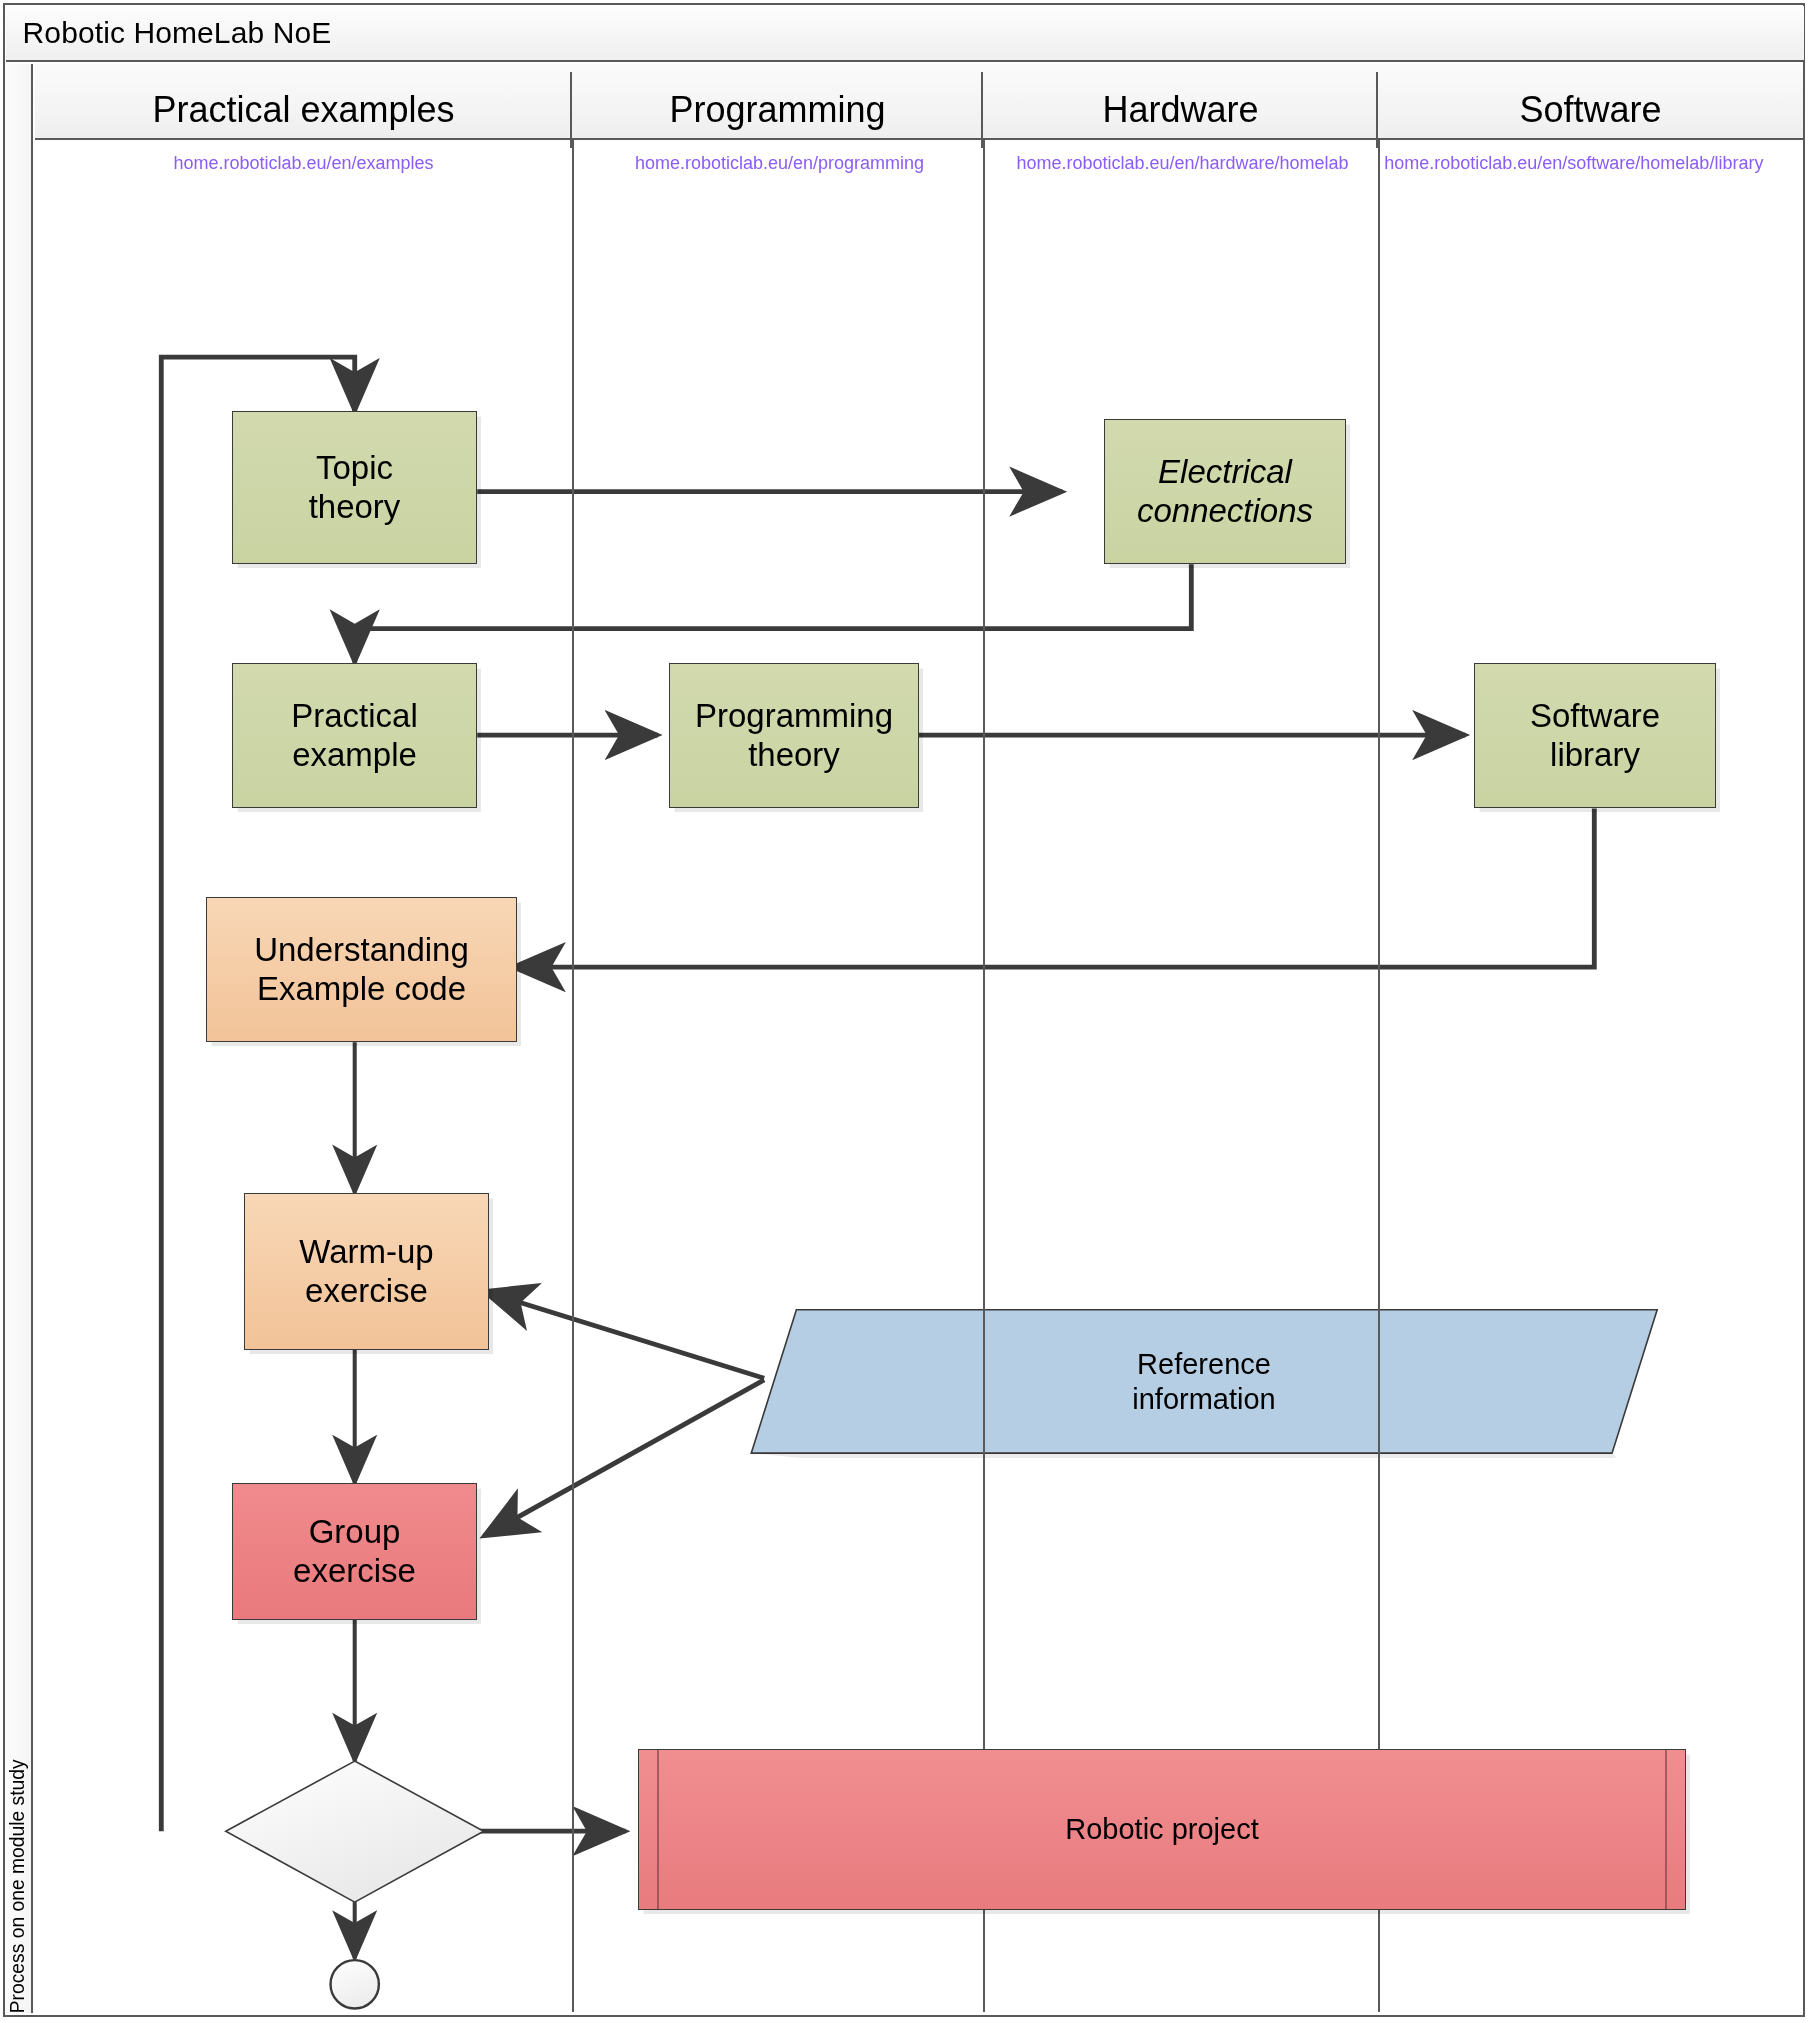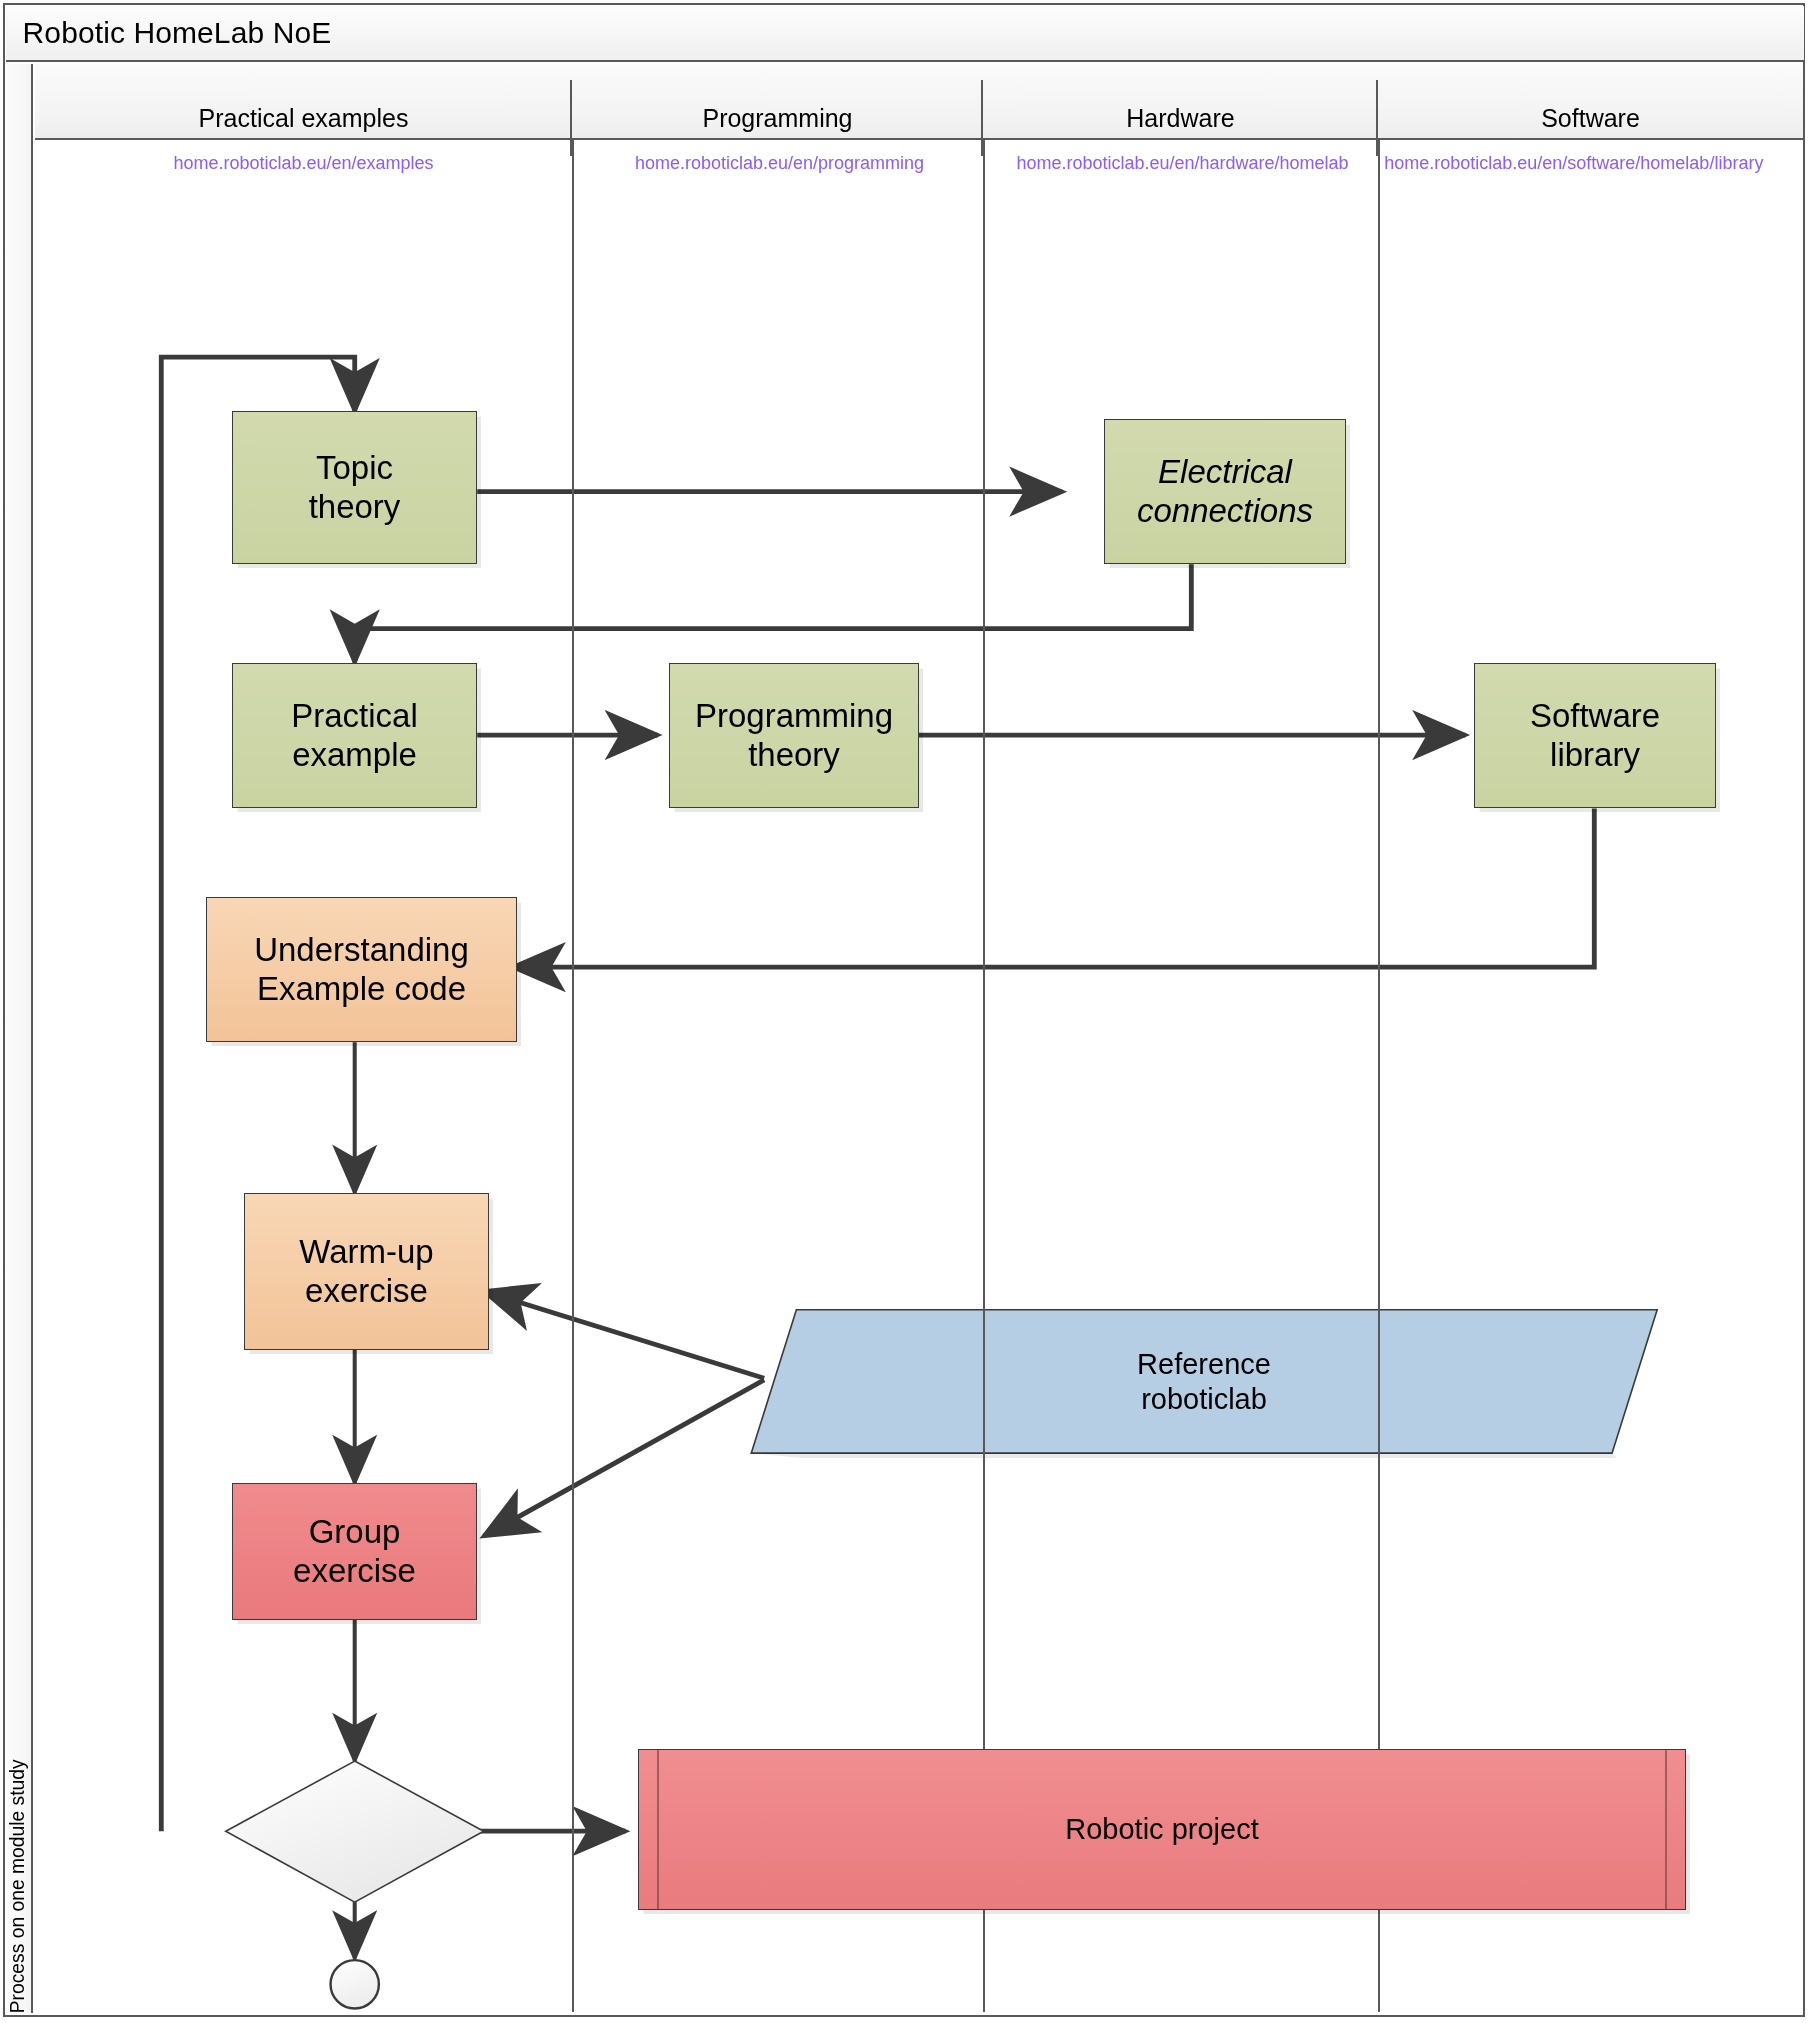--- a/index.html
+++ b/index.html
@@ -54,23 +54,23 @@
 
   
   .lane-head-band{
     position:absolute;left:35px;top:64px;
     width:1768px;height:76px;
     background:linear-gradient(to bottom,#fbfbfb 0%,#f3f3f3 70%,#eeeeee 100%);
     border-bottom:2.4px solid #595959;
     box-sizing:border-box;
   }
   .lane-head{
-    position:absolute;top:16px;height:76px;
-    display:flex;align-items:center;justify-content:center;
-    font-size:25px;color:#000;white-space:nowrap;
+    position:absolute;top:8px;height:76px;
+    display:flex;align-items:center;justify-content:center;
+    font-size:36px;color:#000;white-space:nowrap;
   }
   .lane-head .divider{
     position:absolute;right:0;top:0;bottom:0;width:2.4px;background:#595959;
   }
 
   
   .lane-sep{
     position:absolute;width:2.4px;background:#595959;
     top:139px;height:1873px;
   }
@@ -274,21 +274,21 @@
 exercise</span>
   </div>
 
   <div class="node red" style="left:232px;top:1483px;width:245px;height:137px;">
     <span class="node-text" style="white-space:pre-line;">Group
 exercise</span>
   </div>
 
   <div class="paral-wrap" style="left:751px;top:1310px;width:906px;height:143px;">
     <div class="lbl" style="white-space:pre-line;">Reference
-roboticlab</div>
+information</div>
   </div>
 
   <div class="subprocess" style="left:638px;top:1749px;width:1048px;height:161px;">
     <div class="bar-l"></div>
     <div class="bar-r"></div>
     <span class="node-text">Robotic project</span>
   </div>
 
 </div>
 

